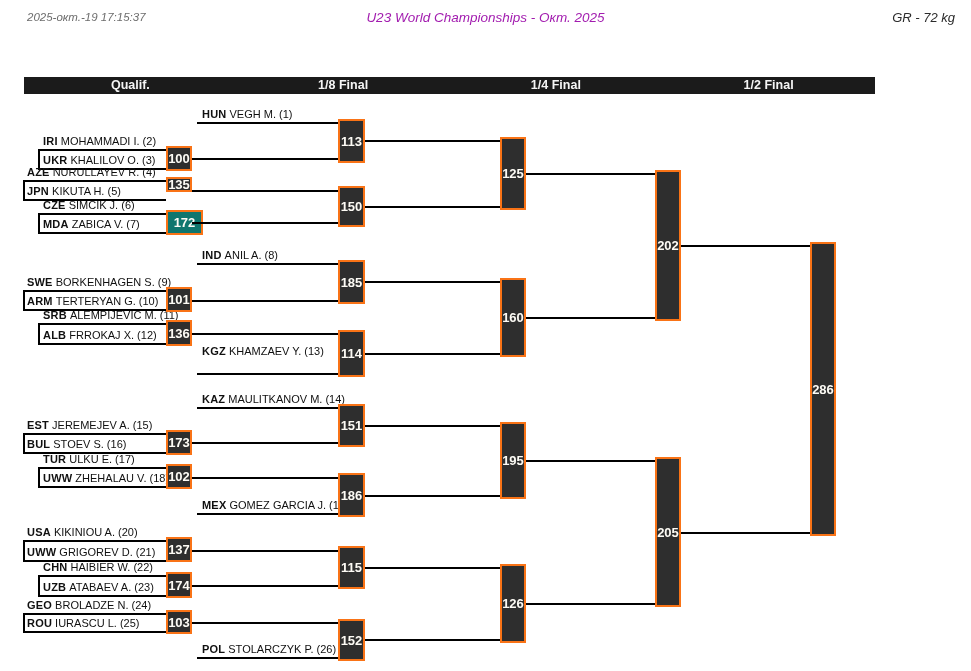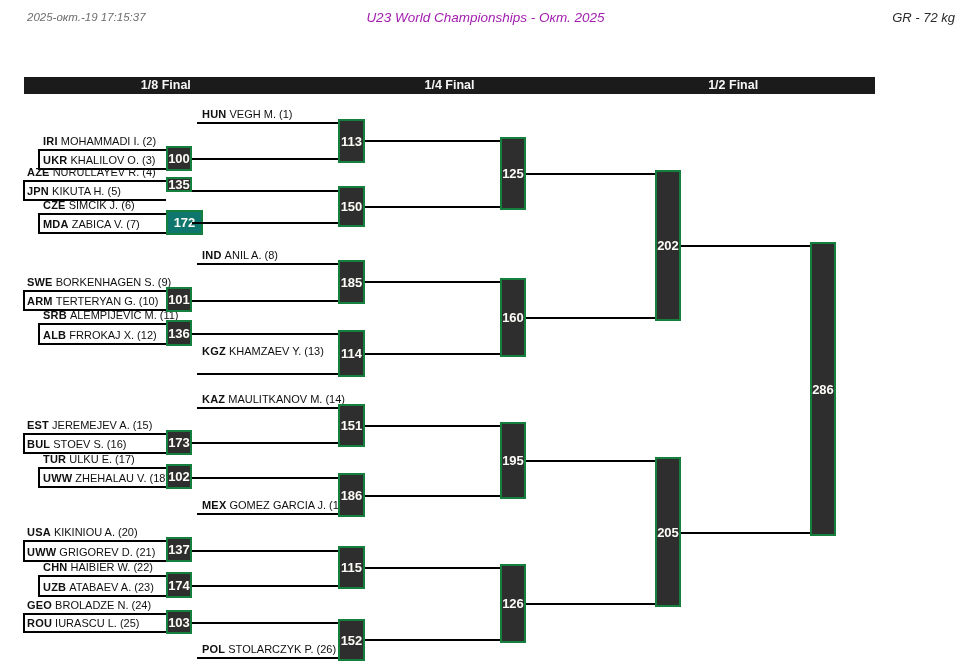--- a/index.html
+++ b/index.html
@@ -21,33 +21,34 @@
   }
   #bracket{position:absolute;left:0;top:0;width:971px;height:671px;}
   .hline{position:absolute;height:2px;background:#000;}
   .vline{position:absolute;width:2px;background:#000;}
   .entrant{
     position:absolute;font-size:11px;height:14px;line-height:14px;
     white-space:nowrap;color:#101010;
   }
   .entrant b{letter-spacing:0.2px;}
   .numbox{
-    position:absolute;background:#2e2e2e;border:2px solid #15803d;box-sizing:border-box;
+    position:absolute;background:#2e2e2e;border:2px solid #f97316;box-sizing:border-box;
     color:#fdfbf5;font-weight:bold;font-size:13px;
     display:flex;align-items:center;justify-content:center;
   }
 </style>
 </head>
 <body>
 
 <div class="toptext" id="report-timestamp">2025-окт.-19 17:15:37</div>
 <div class="toptext" id="page-title">U23 World Championships - Окт. 2025</div>
 <div class="toptext" id="weight-category">GR - 72 kg</div>
 
 <div id="column-bar">
+    <div class="colcell">Qualif.</div>
     <div class="colcell">1/8 Final</div>
     <div class="colcell">1/4 Final</div>
     <div class="colcell">1/2 Final</div>
   </div>
 
 <div id="bracket">
     <div class="entrant" style="left: 202px; top: 107px;"><b>HUN</b>&nbsp;VEGH M. (1)</div>
     <div class="hline" style="left: 197px; top: 122px; width: 143px; background: rgb(0, 0, 0);"></div>
     <div class="entrant" style="left: 43px; top: 134px;"><b>IRI</b>&nbsp;MOHAMMADI I. (2)</div>
     <div class="hline" style="left: 38px; top: 149px; width: 128px; background: rgb(0, 0, 0);"></div>

